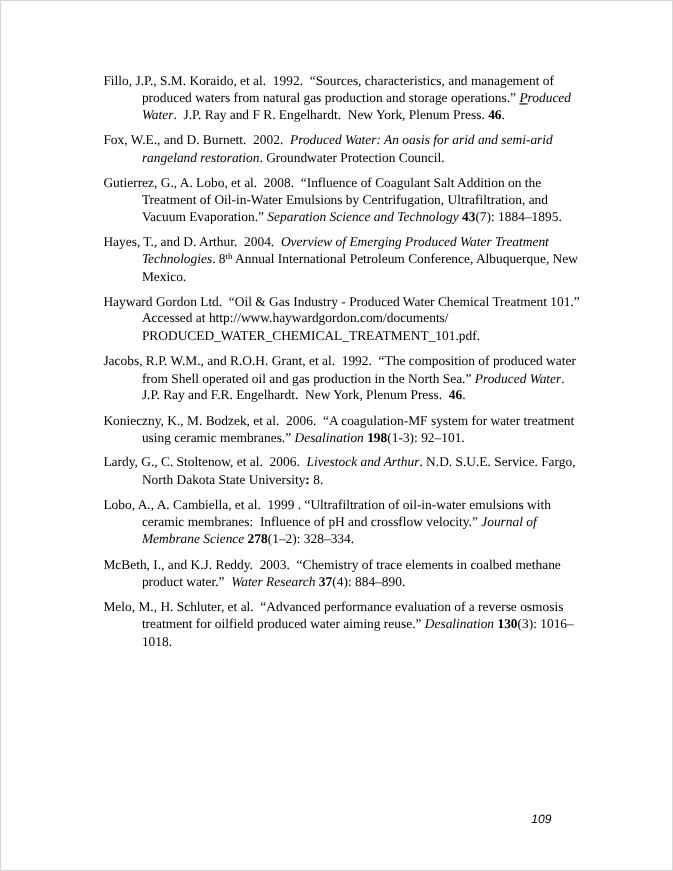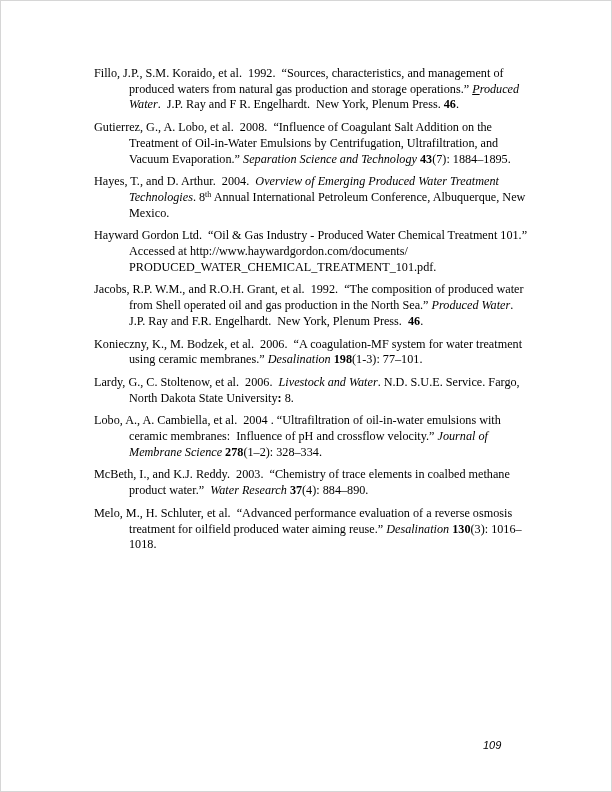--- a/index.html
+++ b/index.html
@@ -51,24 +51,25 @@
     color: #000000;
     font-style: italic;
   }
 </style>
 </head>
 <body>
 
 <div class="page">
   <main class="refs">
       <p class="ref"><span class="plain">Fillo, J.P., S.M. Koraido, et al.  1992.  “Sources, characteristics, and management of produced waters from natural gas production and storage operations.” </span><span class="iu">P</span><span class="italic">roduced Water</span><span class="plain">.  J.P. Ray and F R. Engelhardt.  New York, Plenum Press. </span><span class="bold">46</span><span class="plain">.</span></p>
+      <p class="ref"><span class="plain">Fox, W.E., and D. Burnett.  2002.  </span><span class="italic">Produced Water: An oasis for arid and semi-arid rangeland restoration</span><span class="plain">. Groundwater Protection Council.</span></p>
       <p class="ref"><span class="plain">Gutierrez, G., A. Lobo, et al.  2008.  “Influence of Coagulant Salt Addition on the Treatment of Oil-in-Water Emulsions by Centrifugation, Ultrafiltration, and Vacuum Evaporation.” </span><span class="italic">Separation Science and Technology</span><span class="plain"> </span><span class="bold">43</span><span class="plain">(7): 1884–1895.</span></p>
       <p class="ref"><span class="plain">Hayes, T., and D. Arthur.  2004.  </span><span class="italic">Overview of Emerging Produced Water Treatment Technologies</span><span class="plain">. 8</span><sup class="sup">th</sup><span class="plain"> Annual International Petroleum Conference, Albuquerque, New Mexico.</span></p>
       <p class="ref"><span class="plain">Hayward Gordon Ltd.  “Oil &amp; Gas Industry - Produced Water Chemical Treatment 101.” Accessed at http://www.haywardgordon.com/documents/ PRODUCED_WATER_CHEMICAL_TREATMENT_101.pdf.</span></p>
       <p class="ref"><span class="plain">Jacobs, R.P. W.M., and R.O.H. Grant, et al.  1992.  “The composition of produced water from Shell operated oil and gas production in the North Sea.” </span><span class="italic">Produced Water</span><span class="plain">.  J.P. Ray and F.R. Engelhardt.  New York, Plenum Press.  </span><span class="bold">46</span><span class="plain">.</span></p>
-      <p class="ref"><span class="plain">Konieczny, K., M. Bodzek, et al.  2006.  “A coagulation-MF system for water treatment using ceramic membranes.” </span><span class="italic">Desalination</span><span class="plain"> </span><span class="bold">198</span><span class="plain">(1-3): 77–101.</span></p>
-      <p class="ref"><span class="plain">Lardy, G., C. Stoltenow, et al.  2006.  </span><span class="italic">Livestock and Water</span><span class="plain">. N.D. S.U.E. Service. Fargo, North Dakota State University</span><span class="bold">:</span><span class="plain"> 8.</span></p>
-      <p class="ref"><span class="plain">Lobo, A., A. Cambiella, et al.  2004 . “Ultrafiltration of oil-in-water emulsions with ceramic membranes:  Influence of pH and crossflow velocity.” </span><span class="italic">Journal of Membrane Science</span><span class="plain"> </span><span class="bold">278</span><span class="plain">(1–2): 328–334.</span></p>
+      <p class="ref"><span class="plain">Konieczny, K., M. Bodzek, et al.  2006.  “A coagulation-MF system for water treatment using ceramic membranes.” </span><span class="italic">Desalination</span><span class="plain"> </span><span class="bold">198</span><span class="plain">(1-3): 92–101.</span></p>
+      <p class="ref"><span class="plain">Lardy, G., C. Stoltenow, et al.  2006.  </span><span class="italic">Livestock and Arthur</span><span class="plain">. N.D. S.U.E. Service. Fargo, North Dakota State University</span><span class="bold">:</span><span class="plain"> 8.</span></p>
+      <p class="ref"><span class="plain">Lobo, A., A. Cambiella, et al.  1999 . “Ultrafiltration of oil-in-water emulsions with ceramic membranes:  Influence of pH and crossflow velocity.” </span><span class="italic">Journal of Membrane Science</span><span class="plain"> </span><span class="bold">278</span><span class="plain">(1–2): 328–334.</span></p>
       <p class="ref"><span class="plain">McBeth, I., and K.J. Reddy.  2003.  “Chemistry of trace elements in coalbed methane product water.”  </span><span class="italic">Water Research</span><span class="plain"> </span><span class="bold">37</span><span class="plain">(4): 884–890.</span></p>
       <p class="ref"><span class="plain">Melo, M., H. Schluter, et al.  “Advanced performance evaluation of a reverse osmosis treatment for oilfield produced water aiming reuse.” </span><span class="italic">Desalination</span><span class="plain"> </span><span class="bold">130</span><span class="plain">(3): 1016–1018.</span></p>
     </main>
   <div class="page-number">109</div>
 </div>
 
 </body></html>

